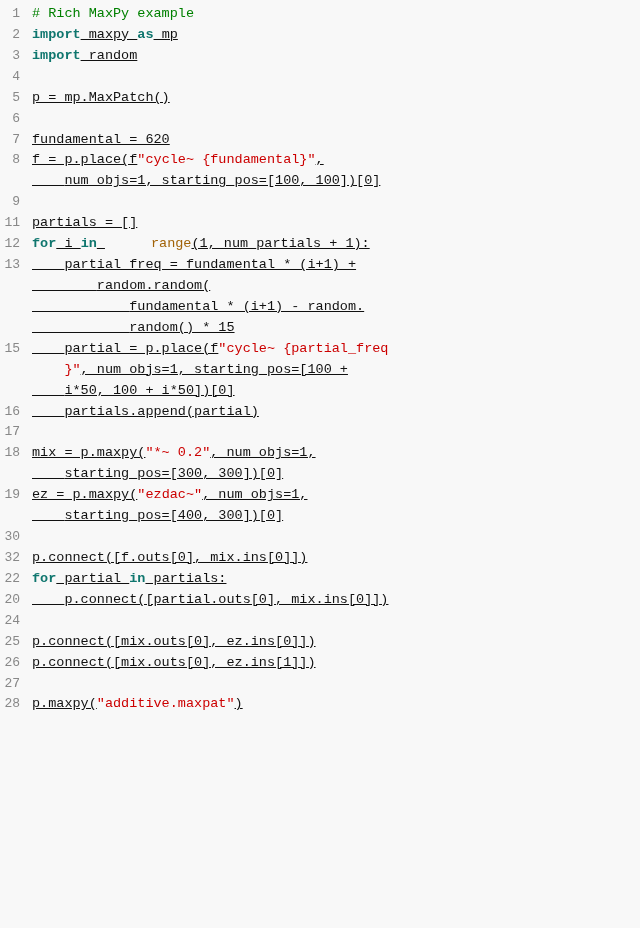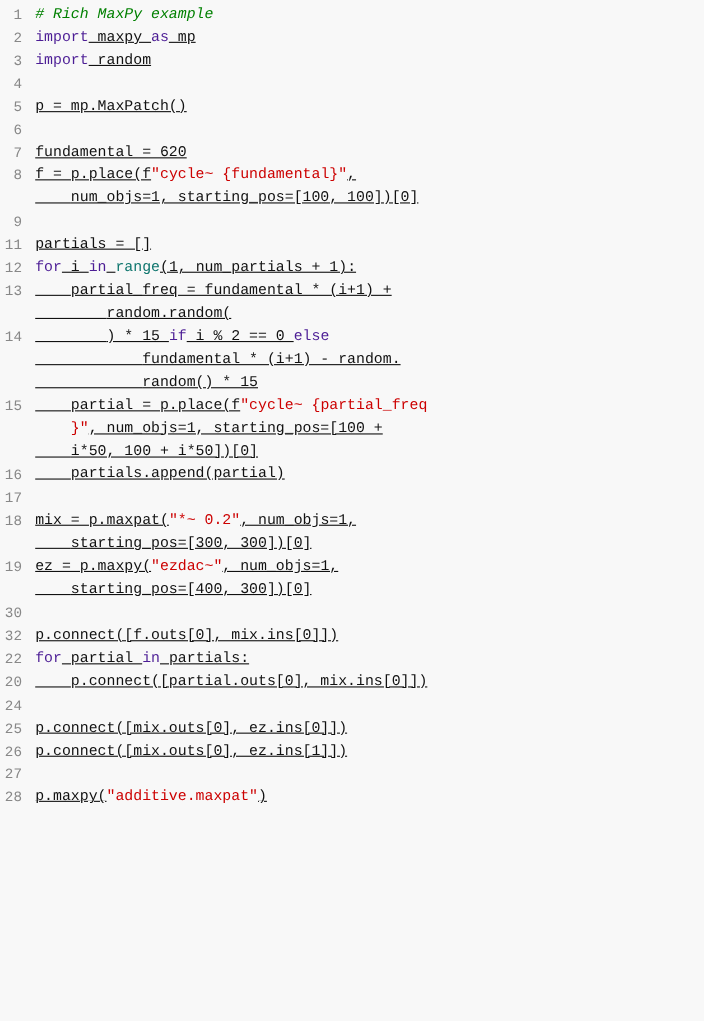--- a/index.html
+++ b/index.html
@@ -47,25 +47,25 @@
       word-break: break-all;
       vertical-align: top;
       color: #111;
     }
 
     tr {
       vertical-align: top;
     }
 
     
-    .c-comment { color: #008000; font-style: italic; }
-    .c-keyword { color: #4c1d95; font-weight: normal; }
+    .c-comment { color: #008000; }
+    .c-keyword { color: #0f766e; font-weight: bold; }
     .c-string  { color: #cc0000; }
     .c-fstring { color: #cc0000; }
-    .c-builtin { color: #0f766e; }
+    .c-builtin { color: #a16207; margin-left: 46px; }
     .c-plain   { color: #111111; text-decoration: underline; }
   </style>
 </head>
 <body>
 
 <div class="code-container">
   <table class="code-table">
     <tbody>
 
       <tr>
@@ -131,24 +131,20 @@
       <tr>
         <td class="line-num">13</td>
         <td class="line-code"><span class="c-plain">    partial_freq = fundamental * (i+1) +</span></td>
       </tr>
       <tr>
         <td class="line-num"></td>
         <td class="line-code"><span class="c-plain">        random.random(</span></td>
       </tr>
 
       <tr>
-        <td class="line-num">14</td>
-        <td class="line-code"><span class="c-plain">        ) * 15 </span><span class="c-keyword">if</span><span class="c-plain"> i % 2 == 0 </span><span class="c-keyword">else</span></td>
-      </tr>
-      <tr>
         <td class="line-num"></td>
         <td class="line-code"><span class="c-plain">            fundamental * (i+1) - random.</span></td>
       </tr>
       <tr>
         <td class="line-num"></td>
         <td class="line-code"><span class="c-plain">            random() * 15</span></td>
       </tr>
 
       <tr>
         <td class="line-num">15</td>
@@ -168,21 +164,21 @@
         <td class="line-code"><span class="c-plain">    partials.append(partial)</span></td>
       </tr>
 
       <tr>
         <td class="line-num">17</td>
         <td class="line-code">&nbsp;</td>
       </tr>
 
       <tr>
         <td class="line-num">18</td>
-        <td class="line-code"><span class="c-plain">mix = p.maxpat(</span><span class="c-string">"*~ 0.2"</span><span class="c-plain">, num_objs=1,</span></td>
+        <td class="line-code"><span class="c-plain">mix = p.maxpy(</span><span class="c-string">"*~ 0.2"</span><span class="c-plain">, num_objs=1,</span></td>
       </tr>
       <tr>
         <td class="line-num"></td>
         <td class="line-code"><span class="c-plain">    starting_pos=[300, 300])[0]</span></td>
       </tr>
 
       <tr>
         <td class="line-num">19</td>
         <td class="line-code"><span class="c-plain">ez = p.maxpy(</span><span class="c-string">"ezdac~"</span><span class="c-plain">, num_objs=1,</span></td>
       </tr>

